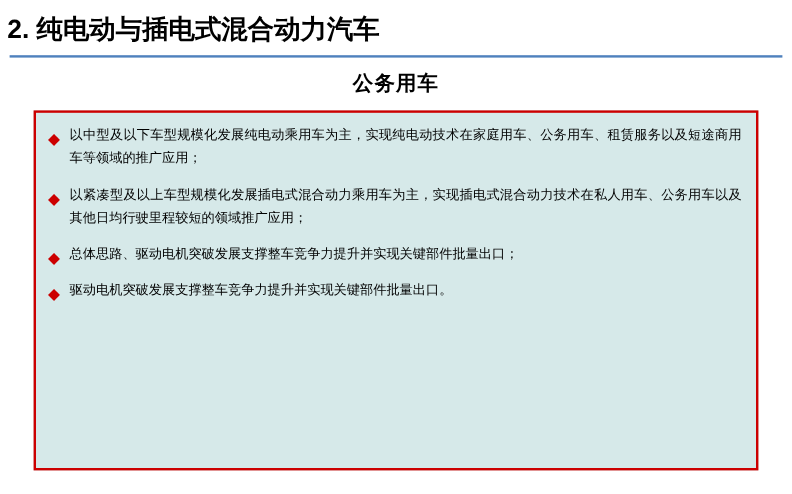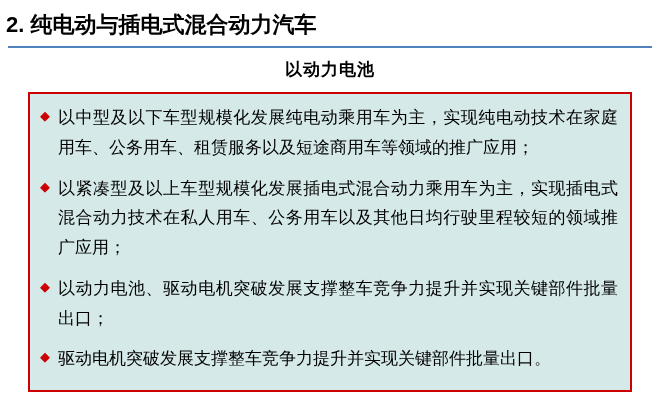--- a/index.html
+++ b/index.html
@@ -78,55 +78,55 @@
     flex: 0 0 auto;
     width: 18px;
     margin-top: 5px;
     text-align: left;
     color: #cc0000;
     font-size: 13px;
     line-height: 1;
   }
   .bullet-text {
     flex: 1 1 auto;
-    font-size: 17px;
+    font-size: 11px;
     line-height: 1.75;
     color: #000000;
     text-align: justify;
     text-justify: inter-ideograph;
-    font-family: Liberation Mono, monospace;
+    font-family: Liberation Sans, sans-serif;
   }
 </style>
 </head>
 <body>
 
 <div class="slide">
 
   <div class="title-row">
     <span class="title-text">2. 纯电动与插电式混合动力汽车</span>
   </div>
   <div class="title-rule"></div>
 
-  <div class="subtitle">以动力电池</div>
+  <div class="subtitle">公务用车</div>
 
   <div class="content-box">
 
     <div class="bullet-item">
       <span class="bullet-marker">◆</span>
       <span class="bullet-text">以中型及以下车型规模化发展纯电动乘用车为主，实现纯电动技术在家庭用车、公务用车、租赁服务以及短途商用车等领域的推广应用；</span>
     </div>
 
     <div class="bullet-item">
       <span class="bullet-marker">◆</span>
       <span class="bullet-text">以紧凑型及以上车型规模化发展插电式混合动力乘用车为主，实现插电式混合动力技术在私人用车、公务用车以及其他日均行驶里程较短的领域推广应用；</span>
     </div>
 
     <div class="bullet-item">
       <span class="bullet-marker">◆</span>
-      <span class="bullet-text">以动力电池、驱动电机突破发展支撑整车竞争力提升并实现关键部件批量出口；</span>
+      <span class="bullet-text">总体思路、驱动电机突破发展支撑整车竞争力提升并实现关键部件批量出口；</span>
     </div>
 
     <div class="bullet-item">
       <span class="bullet-marker">◆</span>
       <span class="bullet-text">驱动电机突破发展支撑整车竞争力提升并实现关键部件批量出口。</span>
     </div>
 
   </div>
 
 </div>

